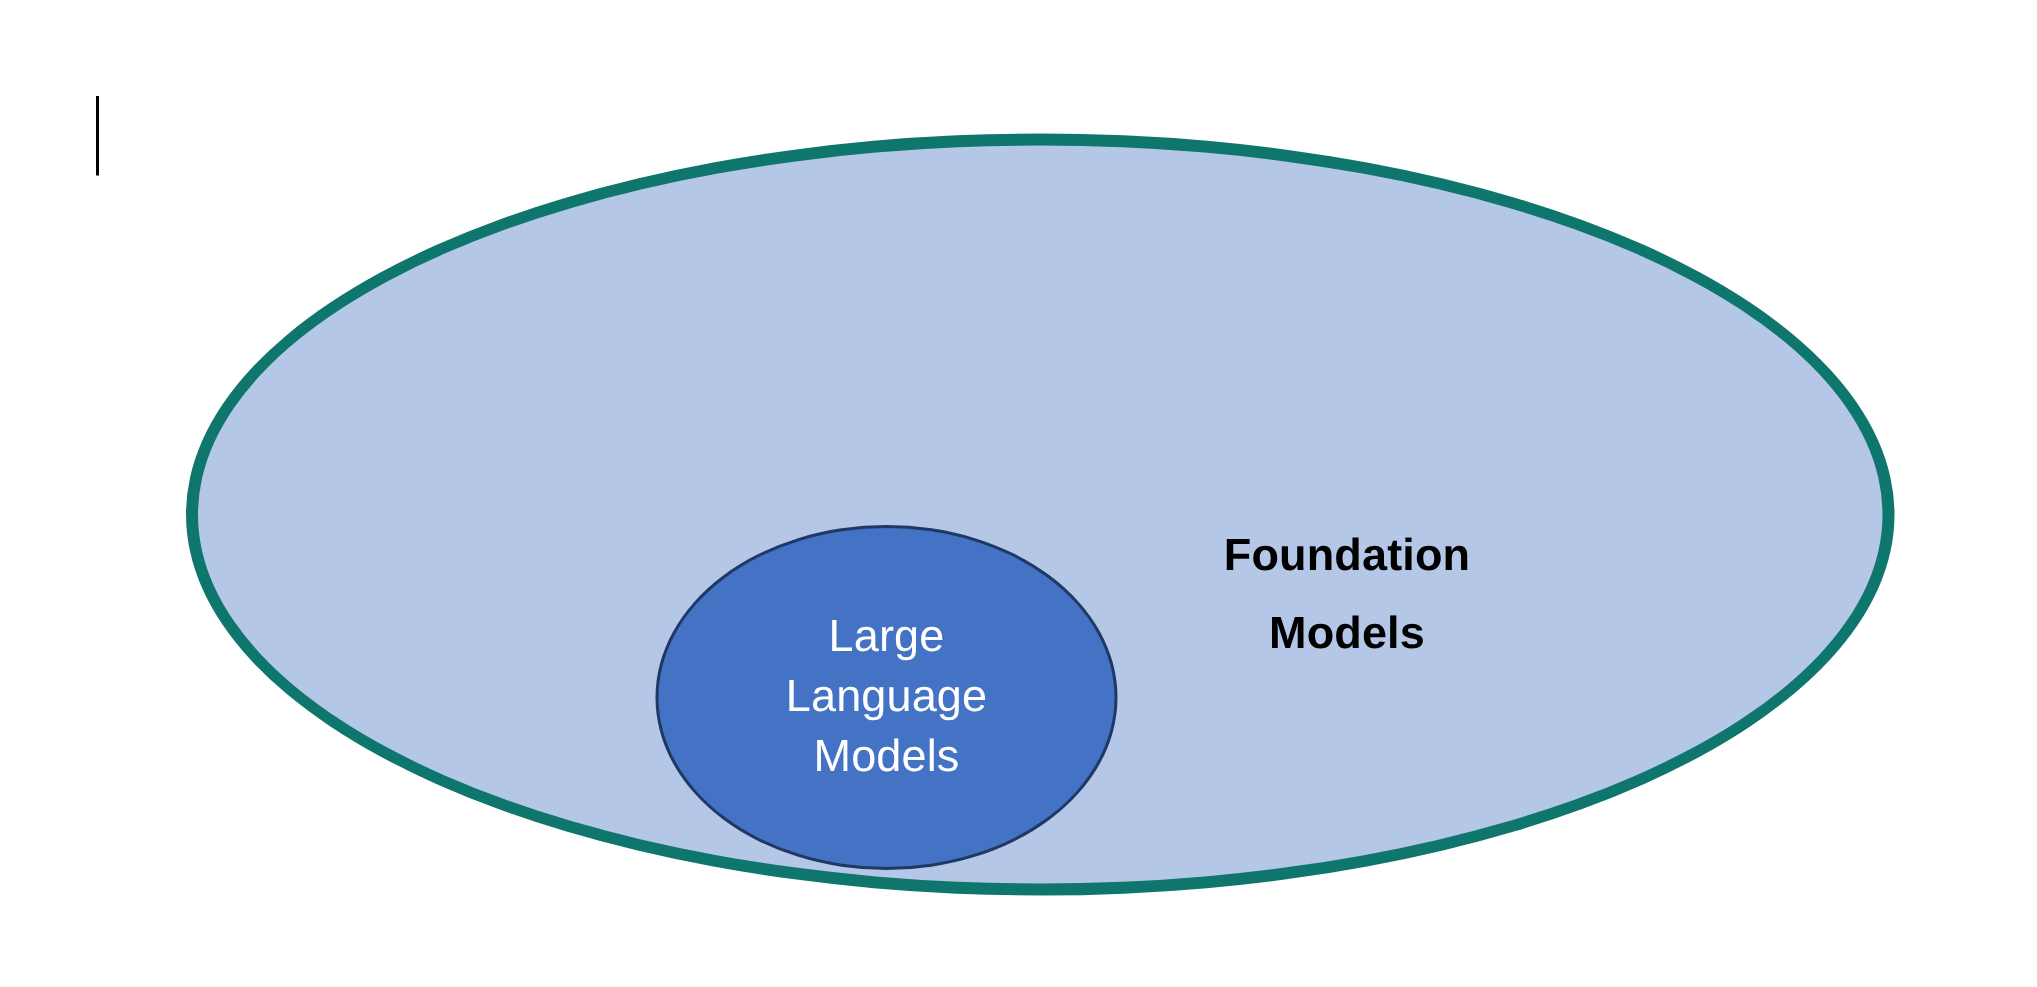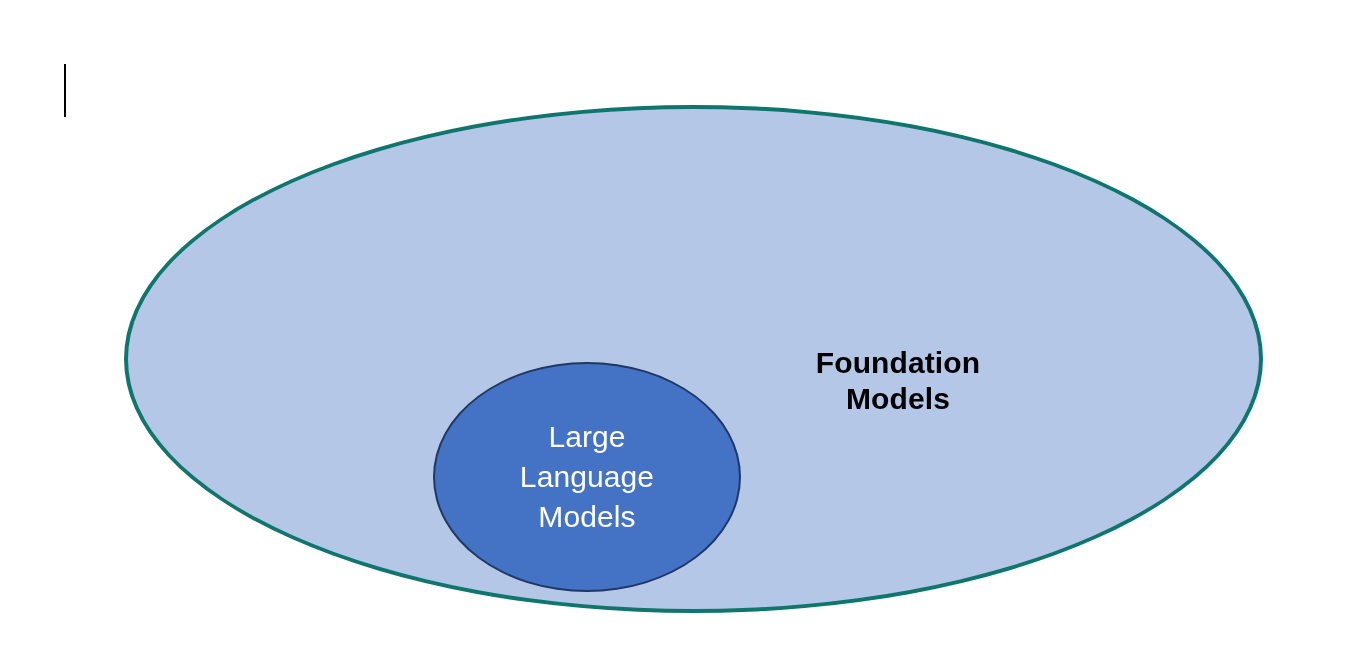--- a/index.html
+++ b/index.html
@@ -31,26 +31,26 @@
     top: 64px;
     width: 2px;
     height: 53px;
     background: #000000;
   }
 
   
   .ellipse-outer {
     position: absolute;
     left: 124px;
-    top: 105px;
+    top: 89px;
     width: 1139px;
     height: 508px;
     border-radius: 50%;
     background: #b4c7e7;
-    border: 4px solid #0f766e;
+    border: 8px solid #0f766e;
     box-sizing: border-box;
   }
 
   
   .ellipse-inner {
     position: absolute;
     left: 305px;
     top: 253px;
     width: 308px;
     height: 230px;
@@ -77,21 +77,21 @@
   
   .outer-label {
     position: absolute;
     left: 765px;
     top: 345px;
     width: 266px;
     text-align: center;
     color: #000000;
     font-size: 30px;
     font-weight: 700;
-    line-height: 36px;
+    line-height: 52px;
     letter-spacing: 0.1px;
     user-select: none;
   }
 </style>
 </head>
 <body>
 
 <div id="canvas">
 
   <div class="text-caret"></div>

